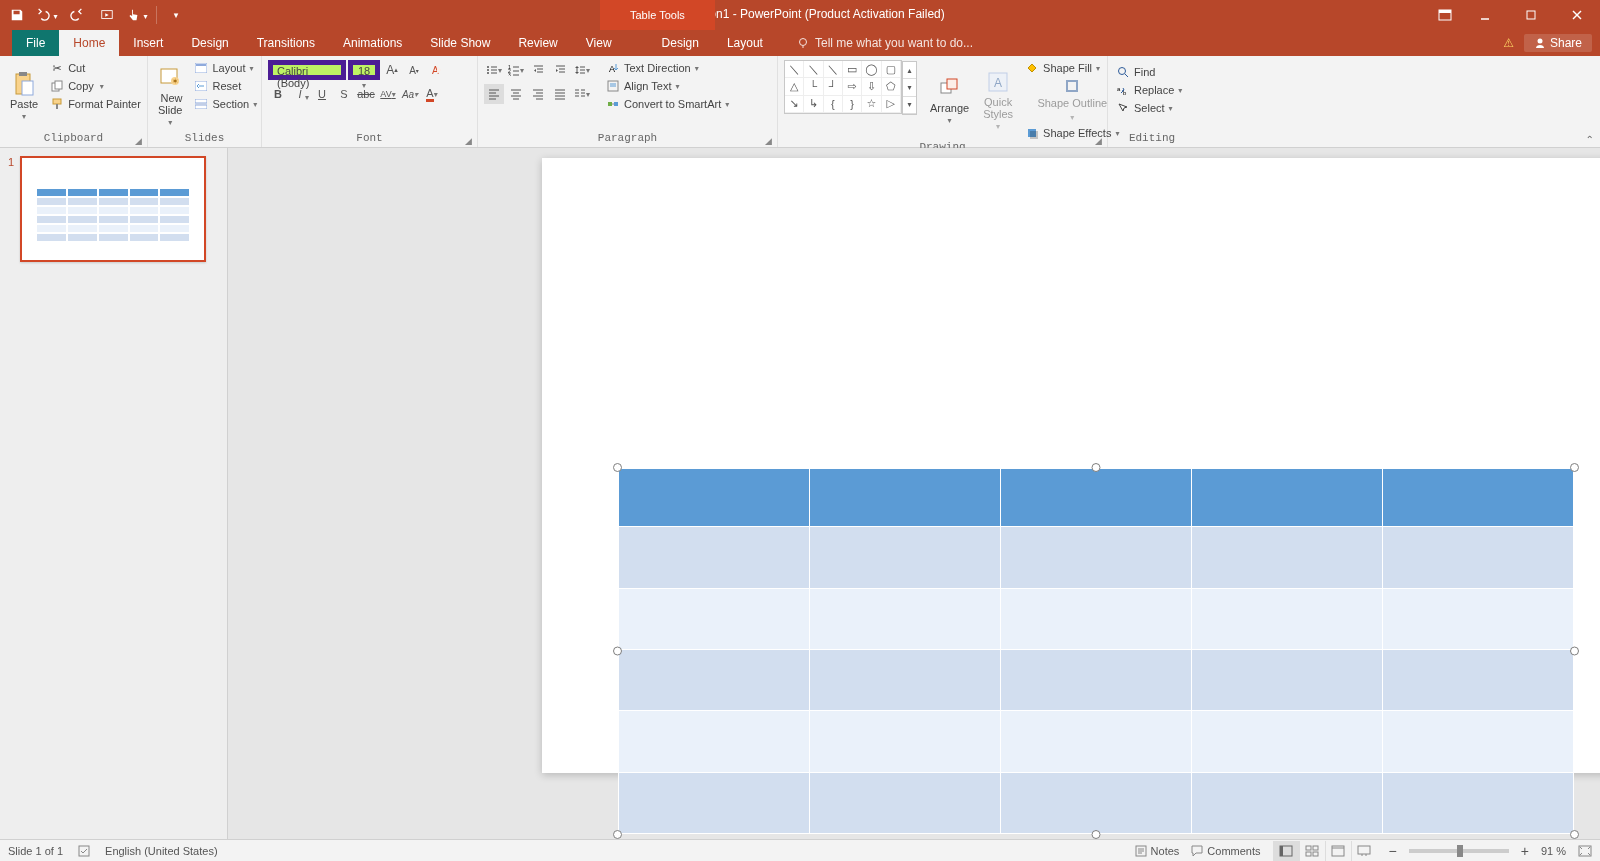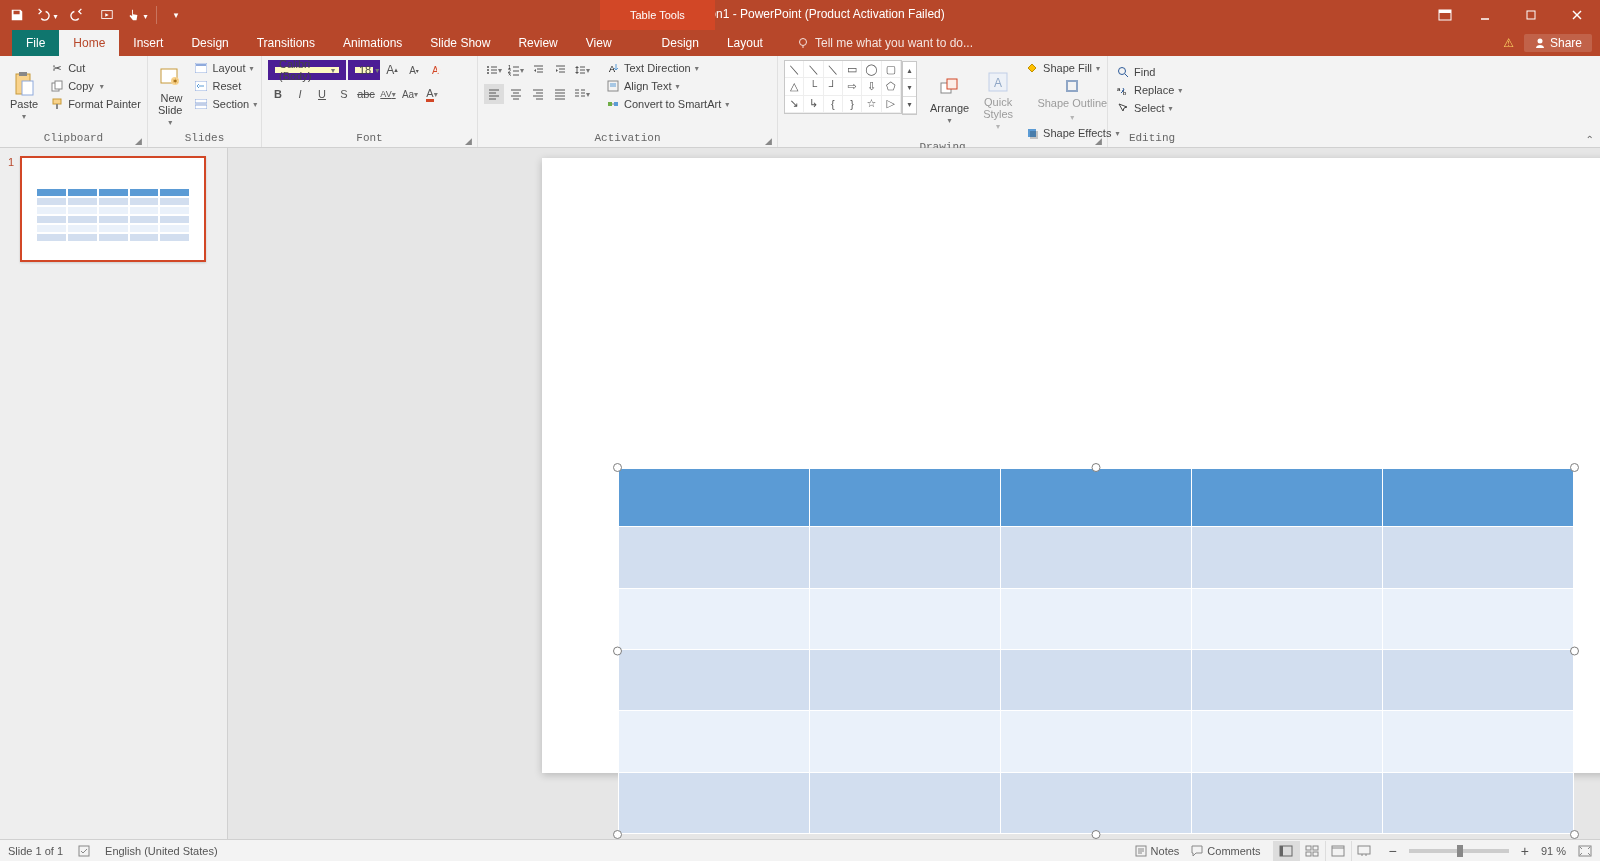--- a/index.html
+++ b/index.html
@@ -33,21 +33,21 @@
 .group-content { display: flex; gap: 6px; flex: 1; }
 .vbtn { display: flex; flex-direction: column; align-items: center; justify-content: center; gap: 2px; padding: 2px 4px; cursor: pointer; font-size: 11px; }
 .vbtn .ic { width: 24px; height: 24px; display: flex; align-items: center; justify-content: center; }
 .small-stack { display: flex; flex-direction: column; gap: 2px; font-size: 11px; }
 .small-stack .row { display: flex; align-items: center; gap: 4px; cursor: pointer; white-space: nowrap; padding: 1px 2px; }
 .small-stack .row .ic { width: 14px; height: 14px; display: inline-flex; align-items: center; justify-content: center; }
 .launcher { position: absolute; right: 2px; bottom: 1px; width: 10px; height: 10px; font-size: 9px; color: #888; cursor: pointer; }
 
 
 .font-group .row1 { display: flex; gap: 2px; align-items: center; margin-bottom: 4px; }
-.font-select { background: #fef9c3; border: 7px solid #4c1d95; height: 20px; font-size: 11px; padding: 0 4px; display: flex; align-items: center; gap: 4px; }
+.font-select { background: #bef264; border: 5px solid #4c1d95; height: 20px; font-size: 11px; padding: 0 4px; display: flex; align-items: center; gap: 4px; flex-direction: column; }
 .font-name { width: 78px; justify-content: space-between; }
 .font-size { width: 32px; justify-content: space-between; }
 .icon-btn { width: 20px; height: 20px; display: flex; align-items: center; justify-content: center; cursor: pointer; color: #555; border: 1px solid transparent; }
 .font-group .row2 { display: flex; gap: 2px; align-items: center; }
 
 
 .para-group .row1, .para-group .row2 { display: flex; gap: 2px; align-items: center; margin-bottom: 4px; }
 
 
 .shapes-gallery { width: 118px; height: 54px; background: #fff; border: 1px solid #c8c8c8; display: grid; grid-template-columns: repeat(6, 1fr); grid-template-rows: repeat(3, 1fr); gap: 0; position: relative; }
@@ -311,21 +311,21 @@
             </svg>
           </div>
       </div>
       <div class="row2">
         <div class="icon-btn" style="font-weight:bold;">B</div>
         <div class="icon-btn" style="font-style:italic;">I</div>
         <div class="icon-btn" style="text-decoration:underline;">U</div>
         <div class="icon-btn">S</div>
         <div class="icon-btn" style="text-decoration:line-through;">abc</div>
         <div class="icon-btn dd" style="font-size:9px;text-decoration:underline;">AV</div>
-        <div class="icon-btn dd" style="font-size:10px;">Aa</div>
+        <div class="icon-btn dd" style="font-size:10px;font-style:italic;">Aa</div>
         <div class="icon-btn dd">
             <span style="border-bottom:3px solid #d24726;">A</span>
           </div>
       </div>
     </div>
     <div class="group-label">Font</div>
     <div class="launcher">◢</div>
   </div>
 
   <div class="group para-group" style="width:300px;">
@@ -448,21 +448,21 @@
               <svg width="12" height="12">
                 <rect x="1" y="4" width="4" height="4" fill="#70ad47"></rect>
                 <rect x="7" y="4" width="4" height="4" fill="#5b9bd5"></rect>
                 <path d="M5 6h2" stroke="#888"></path>
               </svg>
             </span>
             <span>Convert to SmartArt</span>
           </div>
       </div>
     </div>
-    <div class="group-label">Activation</div>
+    <div class="group-label">Paragraph</div>
     <div class="launcher">◢</div>
   </div>
 
   <div class="group" style="width:330px;">
     <div class="group-content">
       <div style="position:relative;">
         <div class="shapes-gallery">
           <div class="sh">＼</div>
           <div class="sh">＼</div>
           <div class="sh">＼</div>

